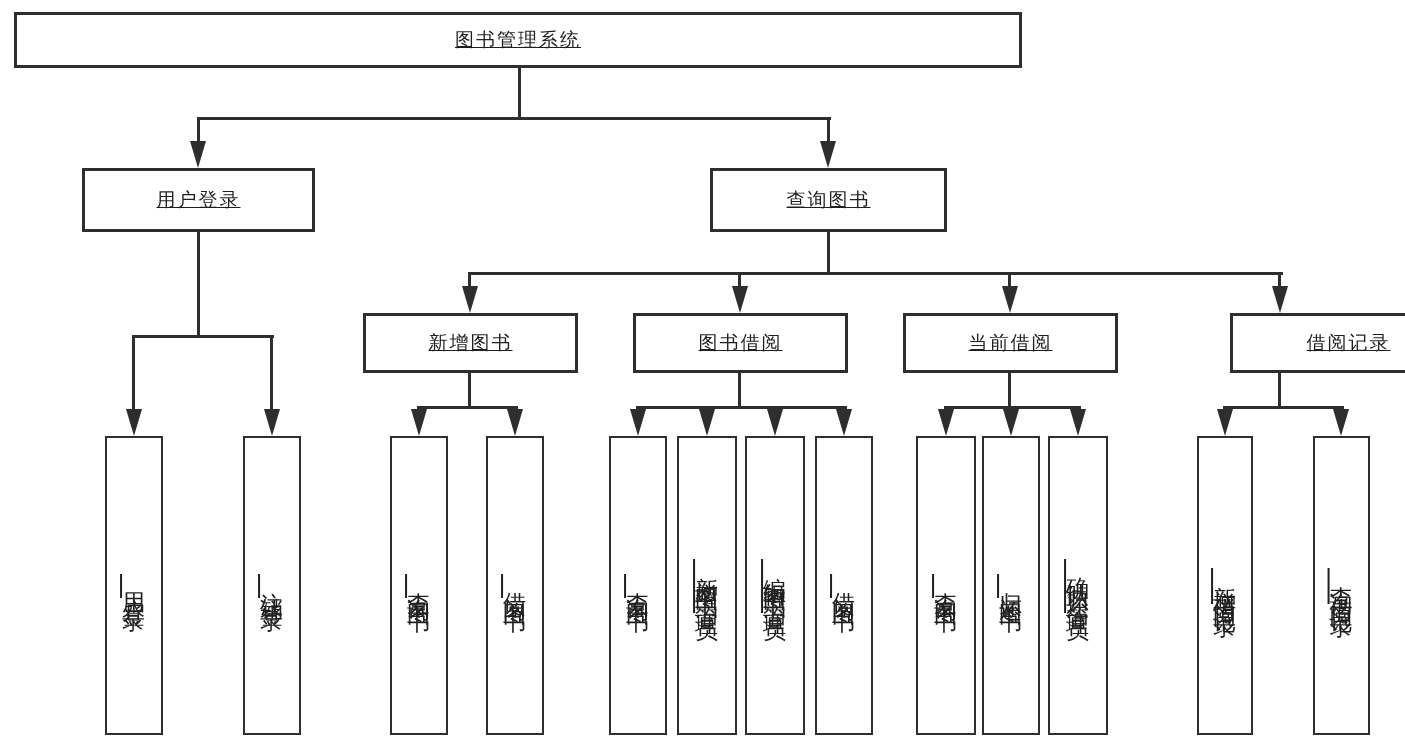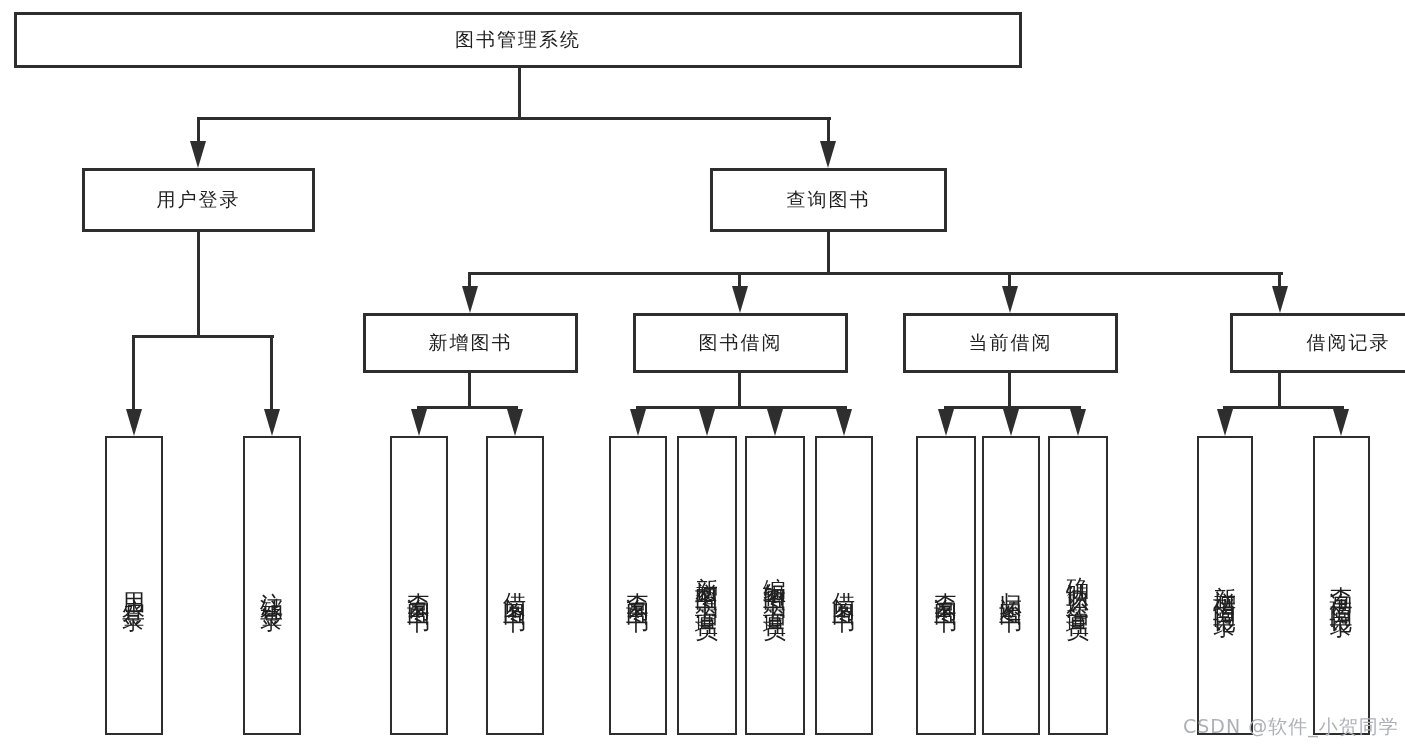--- a/index.html
+++ b/index.html
@@ -11,21 +11,21 @@
   html,body{margin:0;padding:0;background:var(--background);}
   .canvas{
     position:relative;width:1405px;height:747px;background:var(--background);
     overflow:hidden;font-family:"DejaVu Sans","Liberation Sans",sans-serif;
     color:var(--text);
   }
   .box{
     position:absolute;box-sizing:border-box;background:var(--background);
     border:3px solid var(--line);
     display:flex;align-items:center;justify-content:center;
-    font-size:19px;letter-spacing:2px;color:var(--text);
+    font-size:19px;letter-spacing:2px;color:var(--text);text-decoration:underline;
   }
   .leaf{border-width:2px;}
   .vtext{
     writing-mode:vertical-rl;text-orientation:mixed;
     font-size:23px;letter-spacing:6px;line-height:1.05;white-space:nowrap;
   }
   .hline,.vline{position:absolute;background:var(--line);}
   .hline{height:3px;}
   .vline{width:3px;}
   .arrow{
@@ -153,15 +153,14 @@
     <span class="vtext">确认归还（管理员）</span>
   </div>
 
   <div class="box leaf" style="left:1197px;top:436px;width:56px;height:299px">
     <span class="vtext">新增借阅记录</span>
   </div>
   <div class="box leaf" style="left:1313px;top:436px;width:57px;height:299px">
     <span class="vtext">查询借阅记录</span>
   </div>
 
-  <div class="watermark">CSDN @软件_小贺同学</div>
 
 </div>
 
 </body></html>

